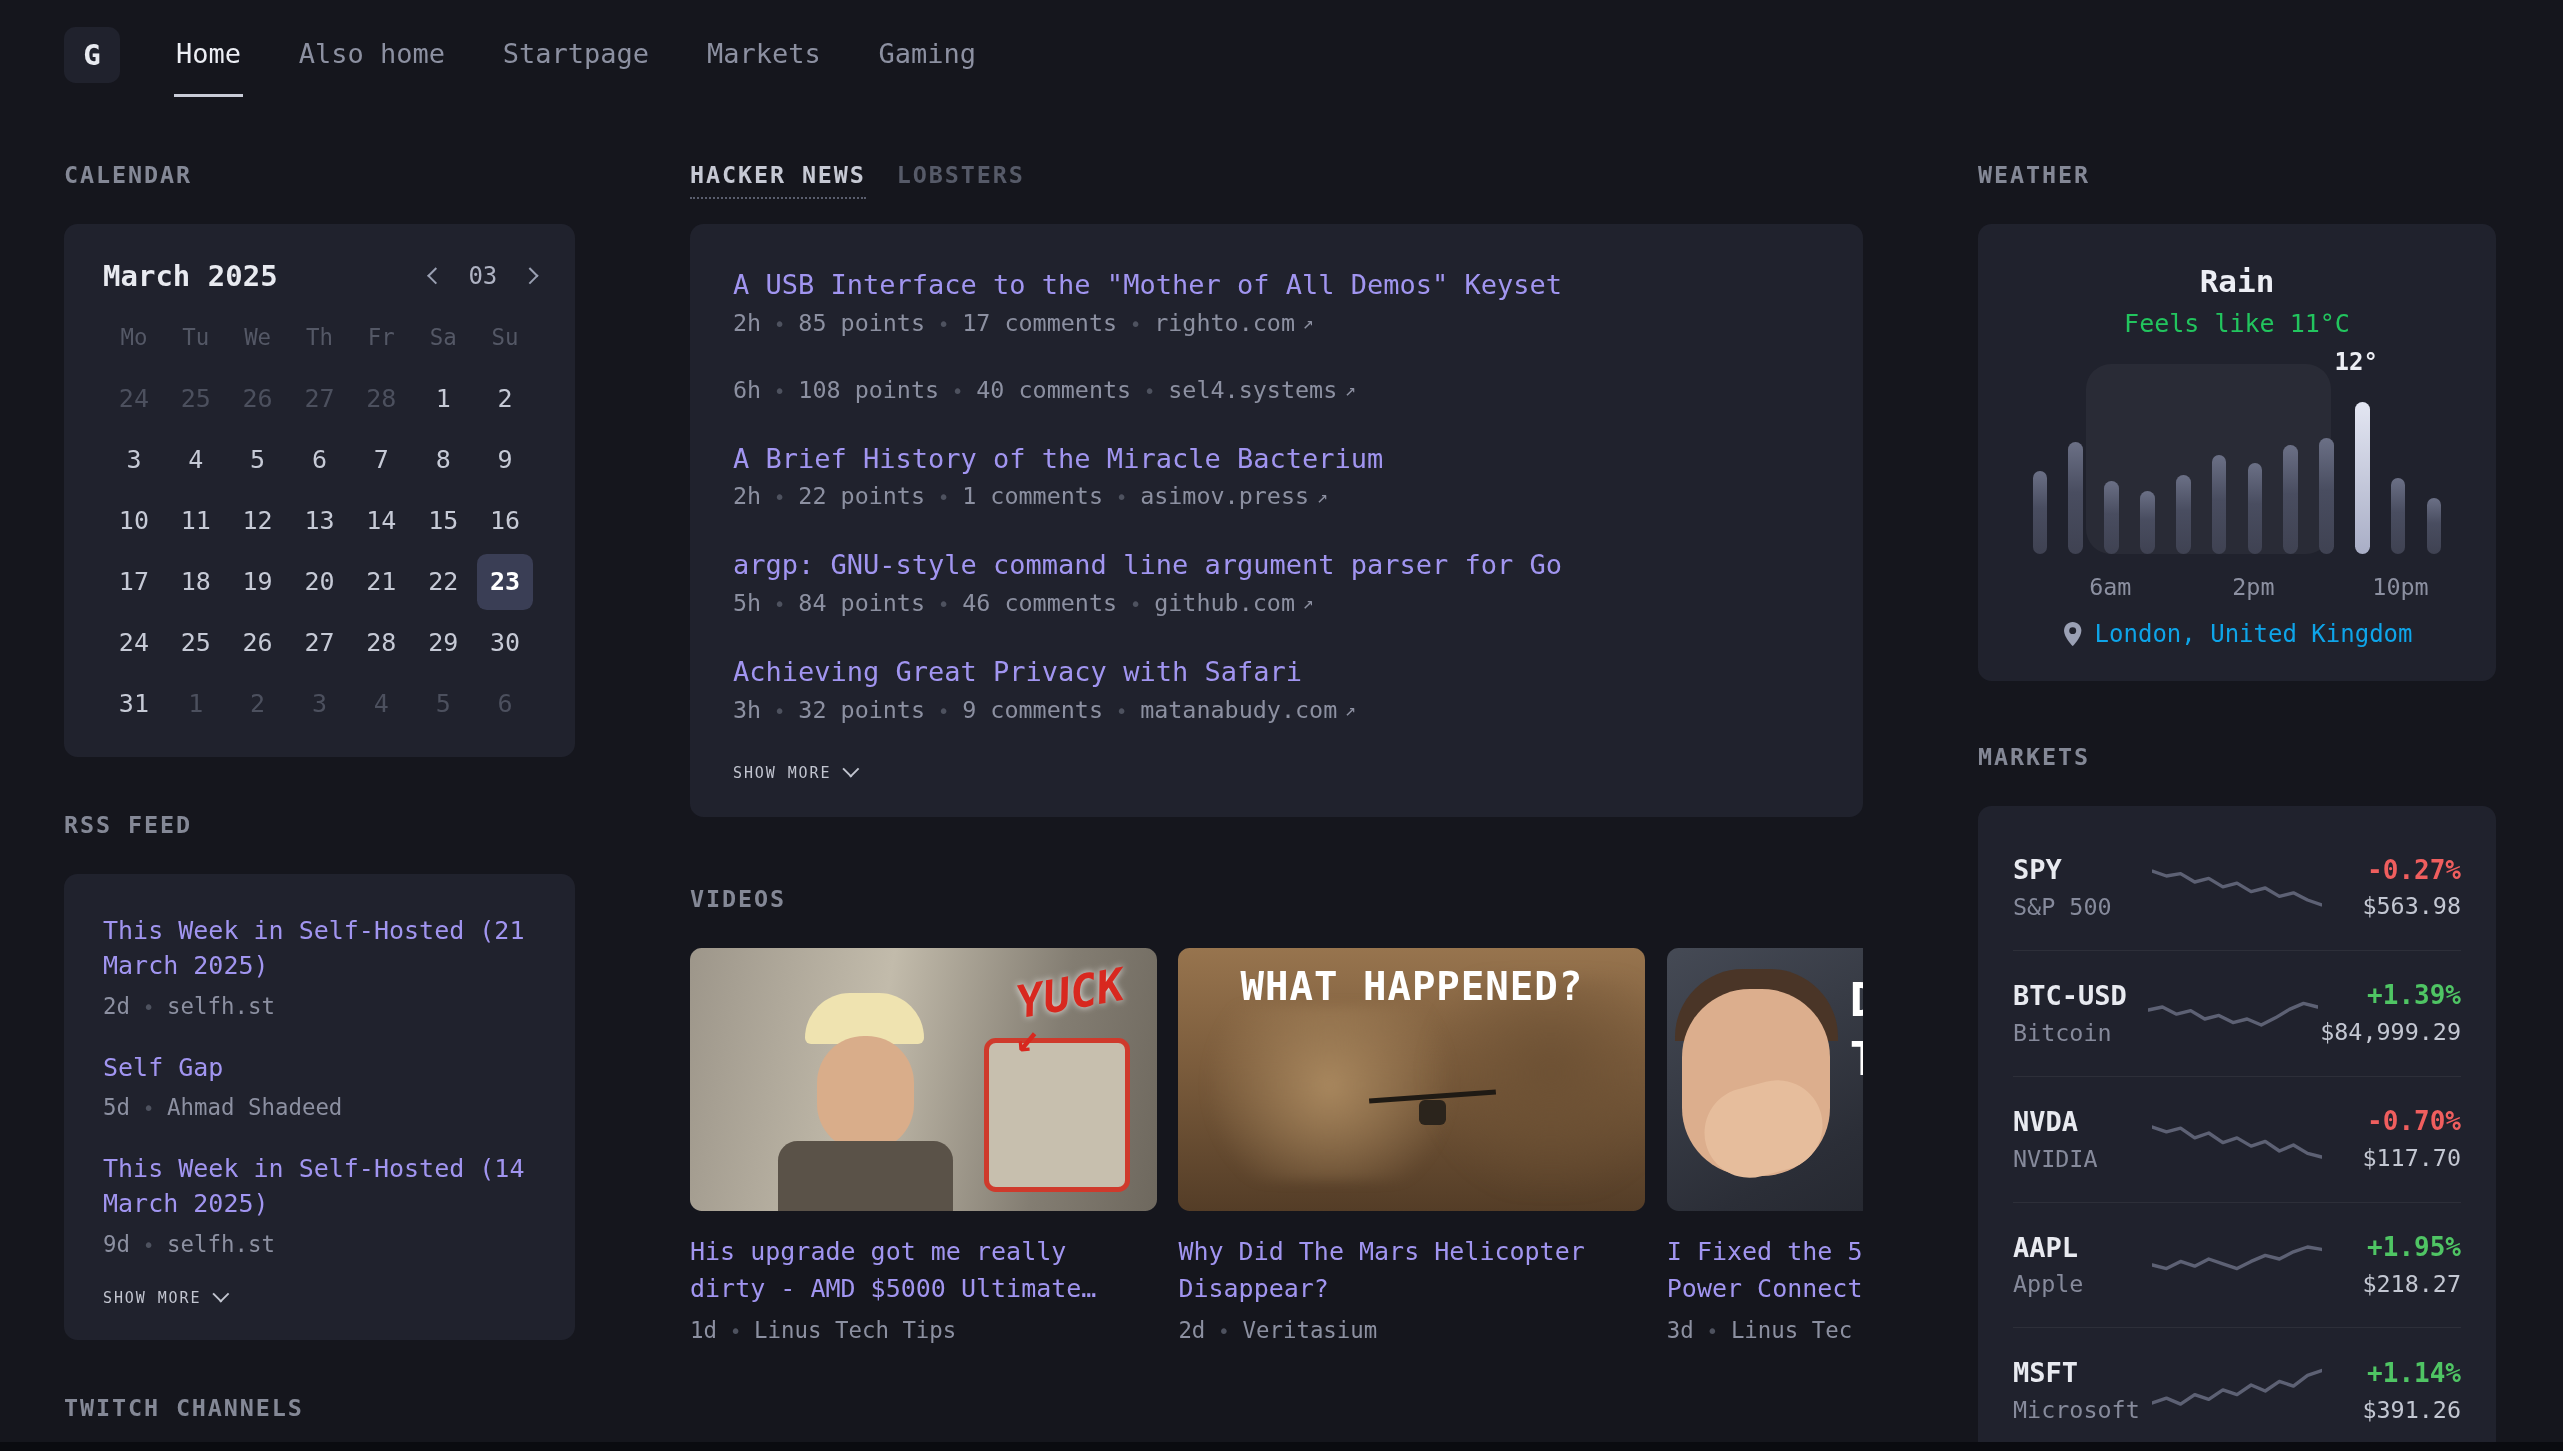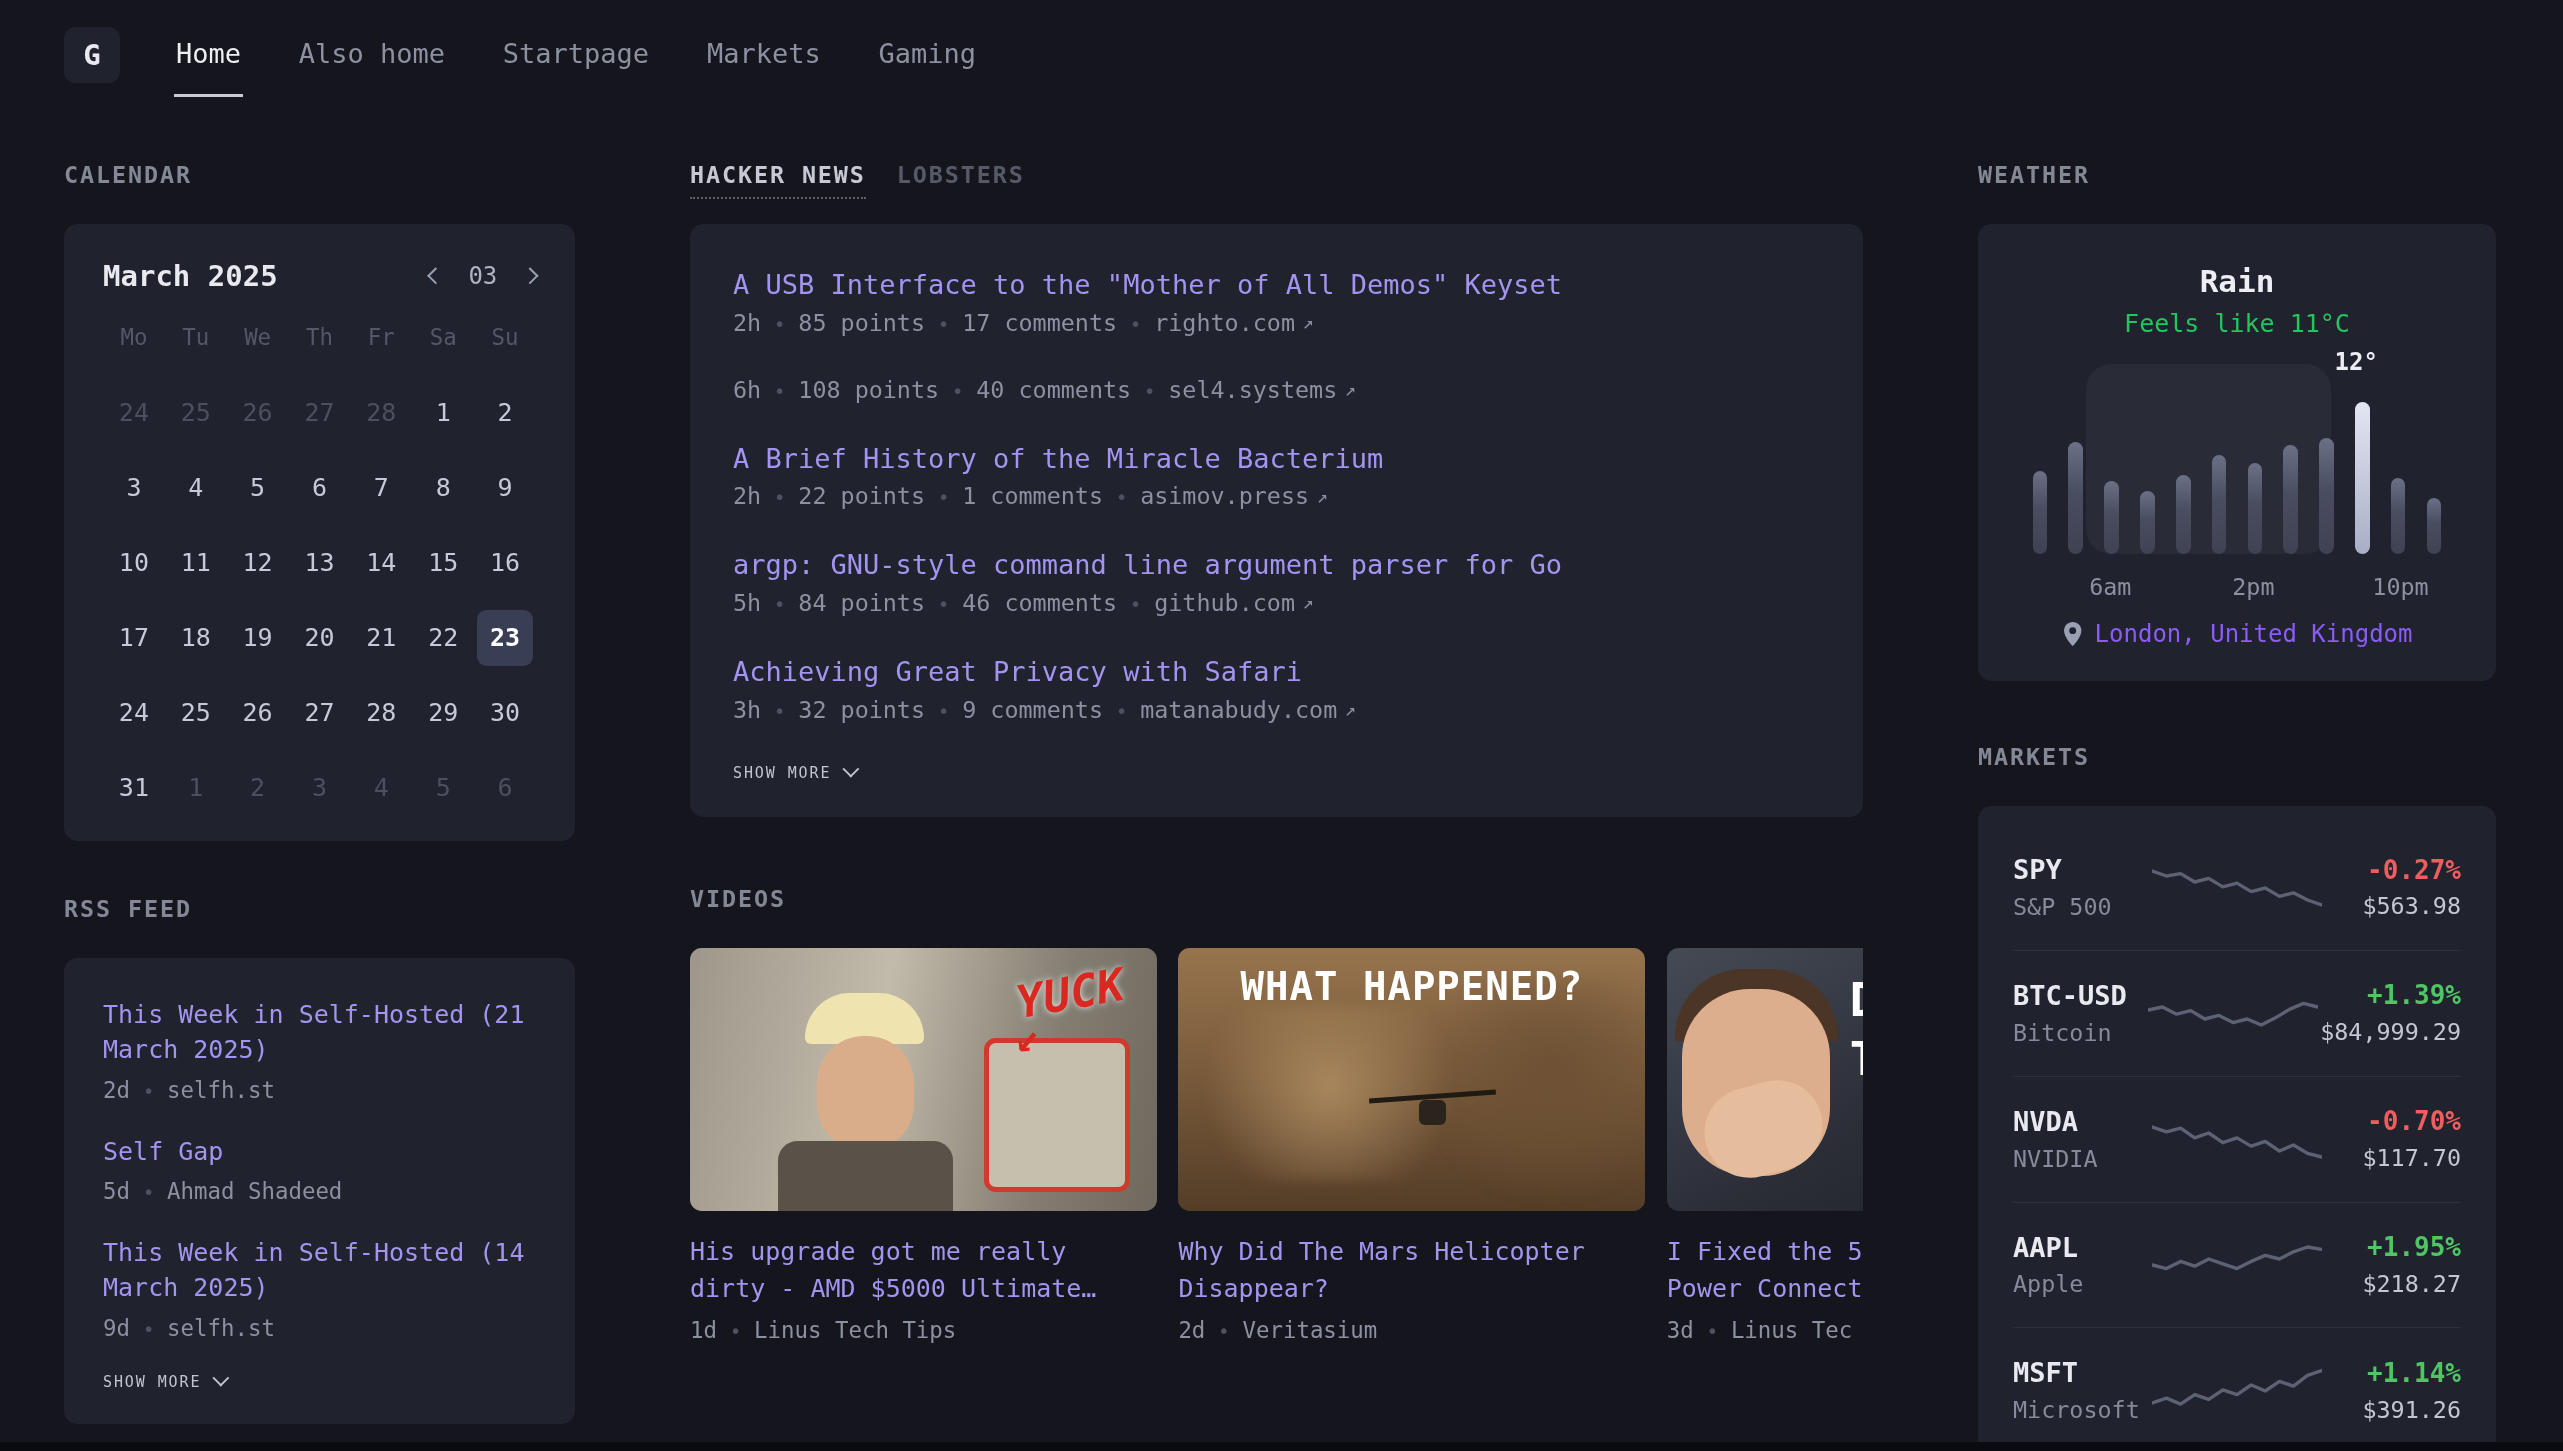--- a/index.html
+++ b/index.html
@@ -36,21 +36,21 @@
   .chev.left{transform:rotate(135deg);}
   .chev.right{transform:rotate(-45deg);}
   .chev.down{transform:rotate(45deg);border-color:#c2c5d0;margin-left:13.6px;position:relative;top:-3.9px;}
 
   
   .cal{padding:35px 39px 25px;}
   .cal-head{display:flex;justify-content:space-between;align-items:center;margin-bottom:23.4px;}
   .cal-month{font-size:29px;font-weight:bold;color:#e8eaf0;}
   .cal-nav{display:flex;align-items:center;gap:27px;}
   .cal-num{color:#aeb2c2;font-size:24px;}
-  .cal-grid{display:grid;grid-template-columns:repeat(7,1fr);row-gap:19px;}
+  .cal-grid{display:grid;grid-template-columns:repeat(7,1fr);row-gap:5px;}
   .cal-dow{text-align:center;color:#545866;font-size:22.4px;padding:7.8px 0 15.6px;}
   .cal-day{width:56px;height:56px;line-height:56px;margin:0 auto;text-align:center;font-size:25px;color:#c6cad6;border-radius:9.7px;}
   .cal-day.muted{color:#4c505e;}
   .cal-day.selected{background:#3a3e55;color:#ffffff;font-weight:bold;}
 
   
   .rss{padding:39px 39px 33px;}
   .feed-item{margin-bottom:31px;}
   .feed-title{display:block;color:var(--accent);font-size:25px;line-height:1.42;white-space:pre-line;}
   .rss .meta{font-size:22.4px;}
@@ -97,21 +97,21 @@
   .weather{padding:39px 39px 33px;text-align:center;}
   .w-cond{font-size:31px;font-weight:bold;color:#eceef4;}
   .w-feels{margin-top:9.7px;font-size:25px;color:#22c55e;}
   .w-chart{position:relative;height:165px;margin:51px 15.6px 0;display:flex;align-items:flex-end;justify-content:space-between;}
   .w-overlay{position:absolute;left:13%;width:60%;top:-25px;bottom:0;background:rgba(255,255,255,.045);border-radius:25px;}
   .wbar{position:relative;width:14.6px;border-radius:7.8px;background:linear-gradient(180deg,#6b7086 0%,#494d60 45%,#3f4252 100%);}
   .wbar.hi{background:linear-gradient(180deg,#e3e6f2 0%,#a9aec6 100%);}
   .w-peak{position:absolute;top:-41px;transform:translateX(-50%);font-size:24px;font-weight:bold;color:#eceef4;}
   .w-times{position:relative;height:31px;margin:13.6px 15.6px 0;}
   .w-time{position:absolute;top:5.8px;transform:translateX(-50%);font-size:23.4px;color:var(--muted);}
-  .w-loc{margin-top:21.4px;display:flex;justify-content:center;align-items:center;gap:11.7px;color:#8b5cf6;font-size:24px;}
+  .w-loc{margin-top:21.4px;display:flex;justify-content:center;align-items:center;gap:11.7px;color:#0ea5e9;font-size:24px;}
 
   
   .markets{padding:19.5px 35px;}
   .mrow{display:grid;grid-template-columns:1fr 175px 1fr;align-items:center;padding:29px 0;}
   .mrow + .mrow{border-top:1.9px solid rgba(255,255,255,.06);}
   .m-ticker{font-size:27px;font-weight:bold;color:#e8eaf0;}
   .m-name{margin-top:7.8px;font-size:23.4px;color:#868a9b;}
   .spark{display:flex;justify-content:center;align-items:center;}
   .m-right{text-align:right;}
   .m-change{font-size:26px;font-weight:bold;}

